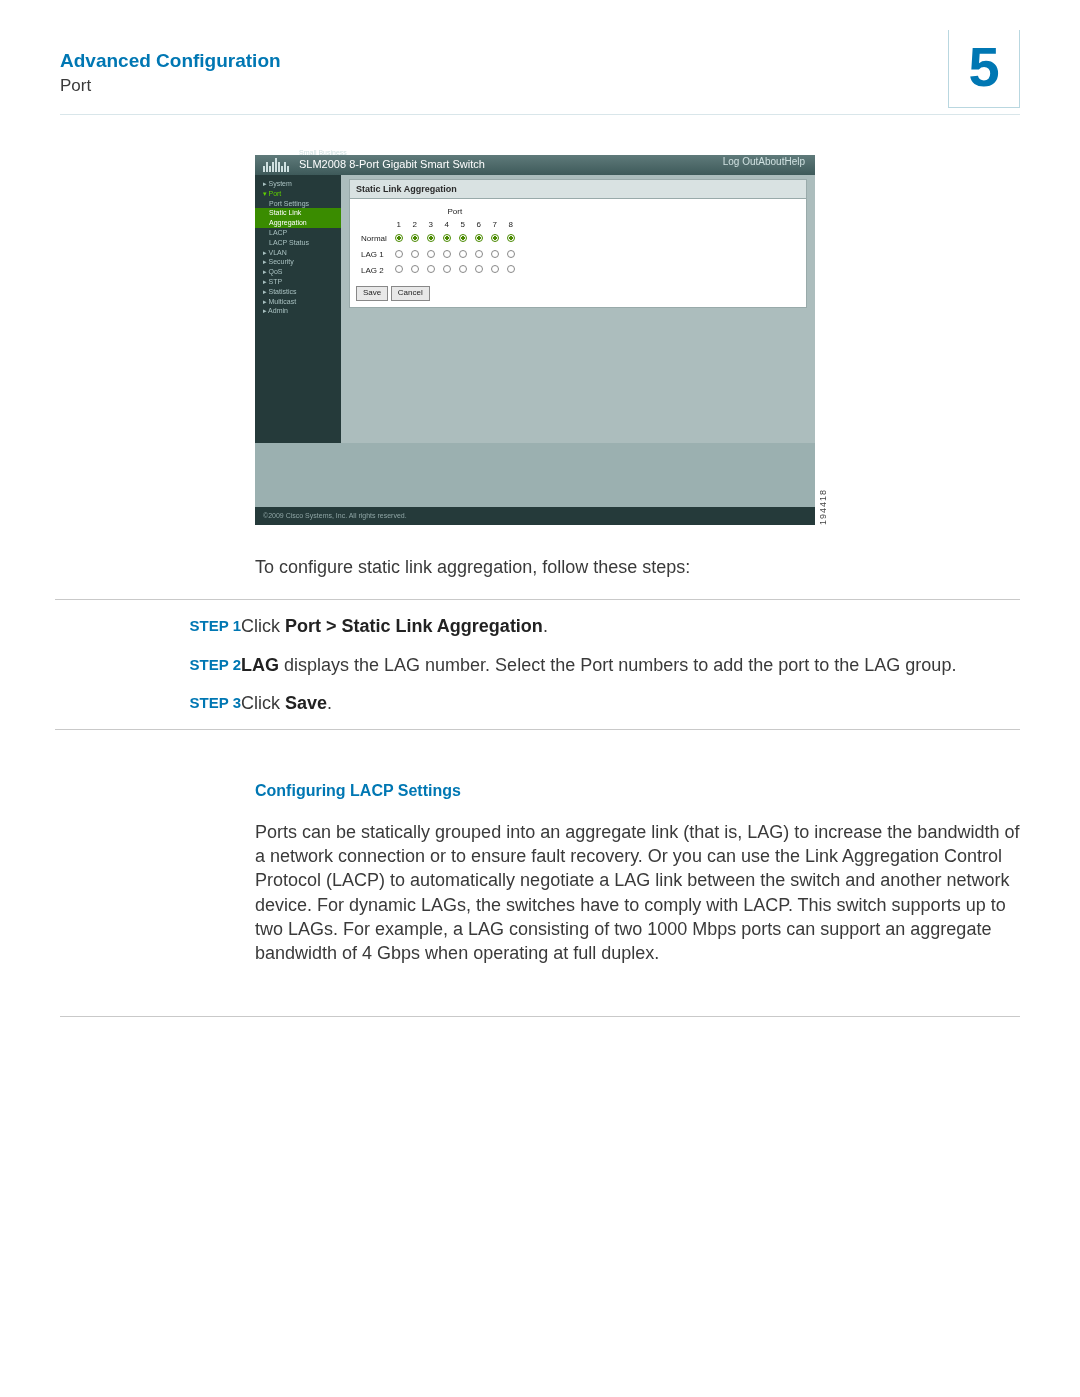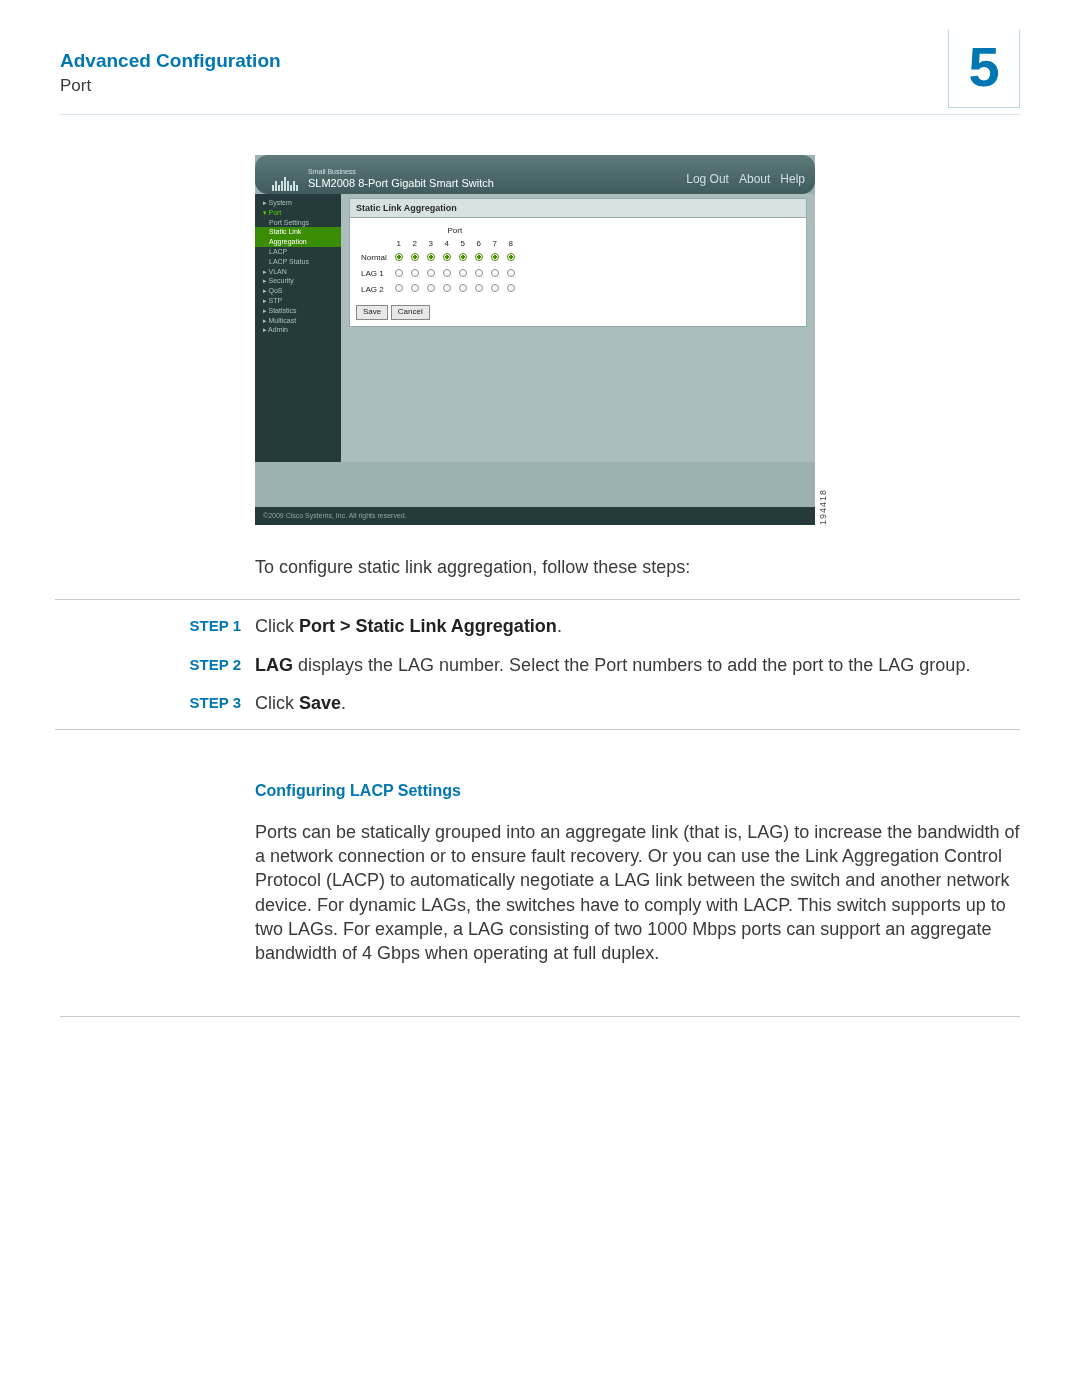--- a/index.html
+++ b/index.html
@@ -9,27 +9,27 @@
   .header-left { }
   .header-title { color: #0077b3; font-weight: bold; font-size: 19px; }
   .header-sub { color: #3a3a3a; font-size: 17px; margin-top: 4px; }
   .chapter-box { border: 1px solid #b9d7e0; border-top: none; width: 72px; height: 78px; display:flex; align-items:flex-start; justify-content:center; padding-top:4px; background:#fff; position:relative; margin-top:-20px;}
   .chapter-num { color: #0077b3; font-size: 56px; font-weight: bold; }
   .rule { border: none; border-top: 1px solid #d9e6ea; margin: 6px 0 40px 0; }
   .content { margin-left: 195px; margin-right: 0; font-size: 18px; line-height: 1.35; }
   .para { margin-bottom: 20px; }
   
   .shot { width: 560px; height: 370px; background: #9bb0b0; position: relative; margin-bottom: 30px; font-size: 9px; color:#dfe9e9;}
-  .shot-header { height: 39px; background: linear-gradient(#5f7a7a,#3e5a5a); display:flex; align-items:flex-end; padding: 0 10px 3px 17px; justify-content:space-between;border-radius:13px;}
+  .shot-header { height: 20px; background: linear-gradient(#5f7a7a,#3e5a5a); display:flex; align-items:flex-end; padding: 0 10px 3px 8px; justify-content:space-between;}
   .shot-brand { display:flex; align-items:flex-end; gap:6px;}
   .shot-logo { display:flex; gap:1px; align-items:flex-end; margin-right:4px;}
   .shot-logo span{ width:2px; background:#cfe0e0; display:inline-block;}
   .shot-sub { font-size:7px; color:#cfe0e0;}
   .shot-title { font-size:11px; color:#fff;}
-  .shot-links { display:flex; gap:10px; font-size:12px; color:#cfe0e0; align-items:center; padding-bottom:4px;}
+  .shot-links { display:flex; font-size:10px; color:#cfe0e0; align-items:center; padding-bottom:4px;}
   .shot-body { display:flex; height: 268px;}
   .shot-nav { width: 86px; background:#253a3a; padding:4px 0; font-size:7px; line-height:1.4;}
   .shot-nav div { padding: 0 4px 0 8px; color:#a8c0c0;}
   .shot-nav .l2 { padding-left: 14px;}
   .shot-nav .active { background:#3a8c00; color:#fff;}
   .shot-nav .open { color:#5fd000;}
   .shot-main { flex:1; background:#acbdbd; padding: 4px 8px;}
   .panel-title { background:#d9e2e2; color:#2a2a2a; font-weight:bold; font-size:9px; padding:3px 6px; border:1px solid #9aa;}
   .panel-body { background:#fff; border:1px solid #9aa; border-top:none; padding:6px; color:#222;}
   .port-table { font-size:8px;}
@@ -37,21 +37,21 @@
   .port-table td { padding:1px 3px; text-align:center;}
   .radio { width:8px; height:8px; border-radius:50%; border:1px solid #888; display:inline-block;}
   .radio.sel { background: radial-gradient(circle,#4a8a00 45%,#fff 50%); border-color:#4a8a00;}
   .shot-btns { margin-top:6px;}
   .shot-btn { font-size:8px; background:#e8e8e8; border:1px solid #888; padding:1px 6px; display:inline-block; color:#222;}
   .shot-footer { position:absolute; bottom:0; left:0; right:0; height:18px; background:#253a3a; font-size:7px; color:#8fa5a5; padding:4px 8px;}
   .shot-ref { position:absolute; right:-14px; bottom:0; font-size:9px; color:#444; writing-mode:vertical-rl; transform:rotate(180deg); letter-spacing:1px;}
   
   .steps-rule { border:none; border-top:1px solid #c9c9c9; margin: 12px 0 14px -200px;}
   .steps { }
-  .step-row { display:flex; gap:14px; margin-bottom:14px;justify-content:space-between;}
+  .step-row { display:flex; margin-bottom:14px;justify-content:space-between;}
   .step-label { color:#0077b3; font-weight:bold; font-size:15px; width:66px; flex-shrink:0; padding-top:2px; margin-left:-80px; text-align:right;}
   .step-body { flex:1; font-size:18px;}
   .h2 { color:#0077b3; font-weight:bold; font-size:16px; margin: 50px 0 18px 0;}
   .footer-rule { border:none; border-top:1px solid #c9c9c9; margin: 50px 0 8px 0;}
   .footer { display:flex; justify-content:space-between; font-size:14px; color:#555;}
   b { font-weight:bold; color:#222;}
 </style>
 </head>
 <body>
 

